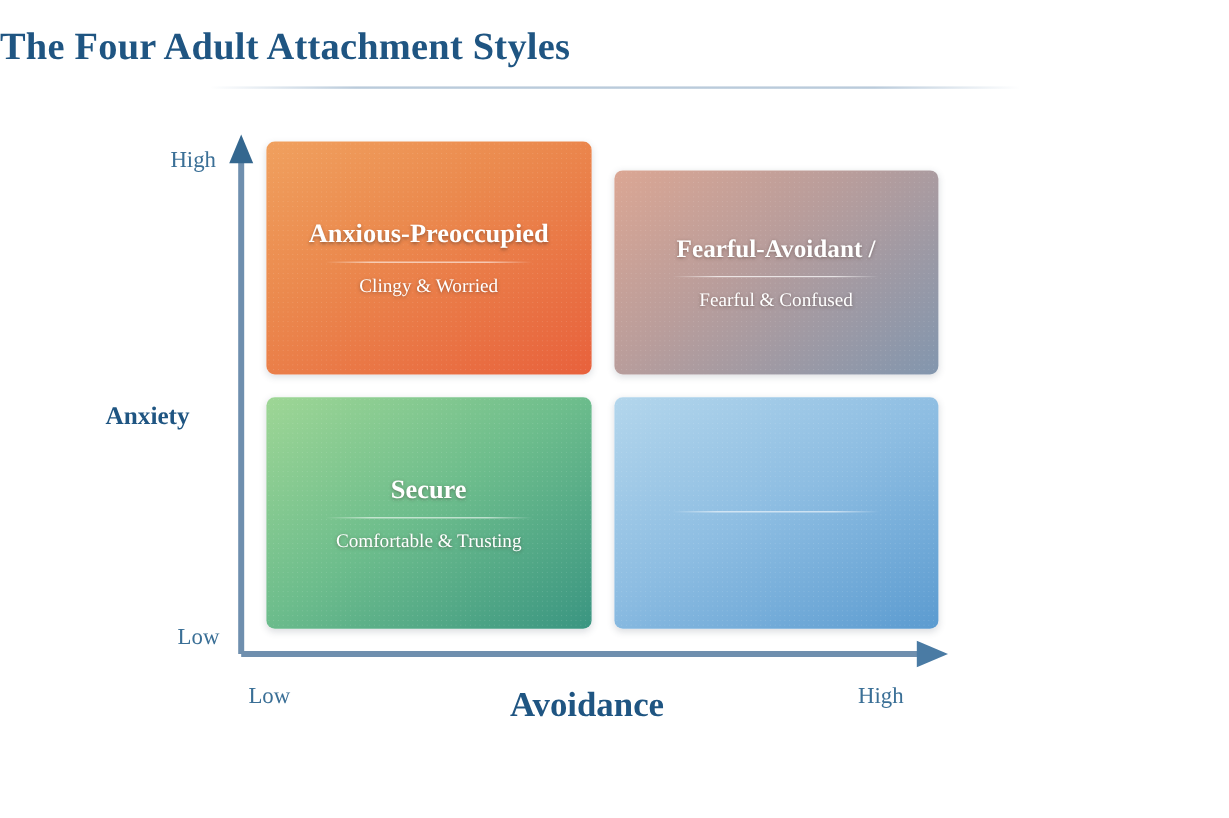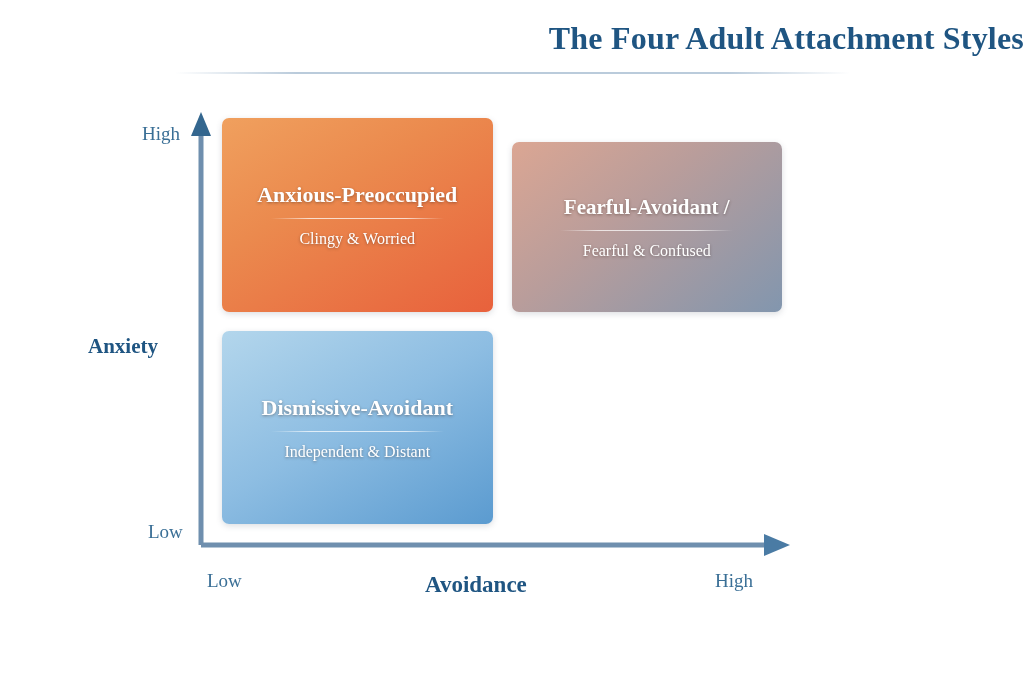--- a/index.html
+++ b/index.html
@@ -14,21 +14,21 @@
     overflow: hidden;
     position: relative;
   }
 
   
   #title-block {
     position: absolute;
     left: 0;
     top: 18px;
     width: 1024px;
-    text-align: right;
+    text-align: left;
   }
   #page-title {
     font-family: "Liberation Serif", "DejaVu Serif", serif;
     font-size: 32px;
     font-weight: bold;
     color: #1f5582;
     letter-spacing: 0.2px;
     line-height: 40px;
     white-space: nowrap;
   }
@@ -69,21 +69,21 @@
   #y-axis-title {
     left: 88px;
     top: 322px;
     font-size: 21px;
     font-weight: bold;
     color: #1f5582;
   }
   #x-axis-title {
     left: 425px;
     top: 560px;
-    font-size: 23px;
+    font-size: 29px;
     font-weight: bold;
     color: #1f5582;
   }
   #y-high-label {
     left: 142px;
     top: 111px;
     font-size: 19px;
     color: #3a6f96;
   }
   #y-low-label {
@@ -214,21 +214,24 @@
     </div>
 
     <div class="quadrant q-fearful">
       <div class="q-title">
         <span>Fearful-Avoidant /</span><br>
       </div>
       <div class="q-rule"></div>
       <div class="q-sub">Fearful &amp; Confused</div>
     </div>
 
+    <div class="quadrant q-secure">
+      <div class="q-title">Secure</div>
+      <div class="q-rule"></div>
+      <div class="q-sub">Comfortable &amp; Trusting</div>
+    </div>
 
     <div class="quadrant q-dismissive">
-      <div class="q-title">Dismissive-Avoidant</div>
-      <div class="q-rule"></div>
-      <div class="q-sub">Independent &amp; Distant</div>
+      <div class="q-rule"></div>
     </div>
 
   </div>
 </div>
 
 </body></html>

